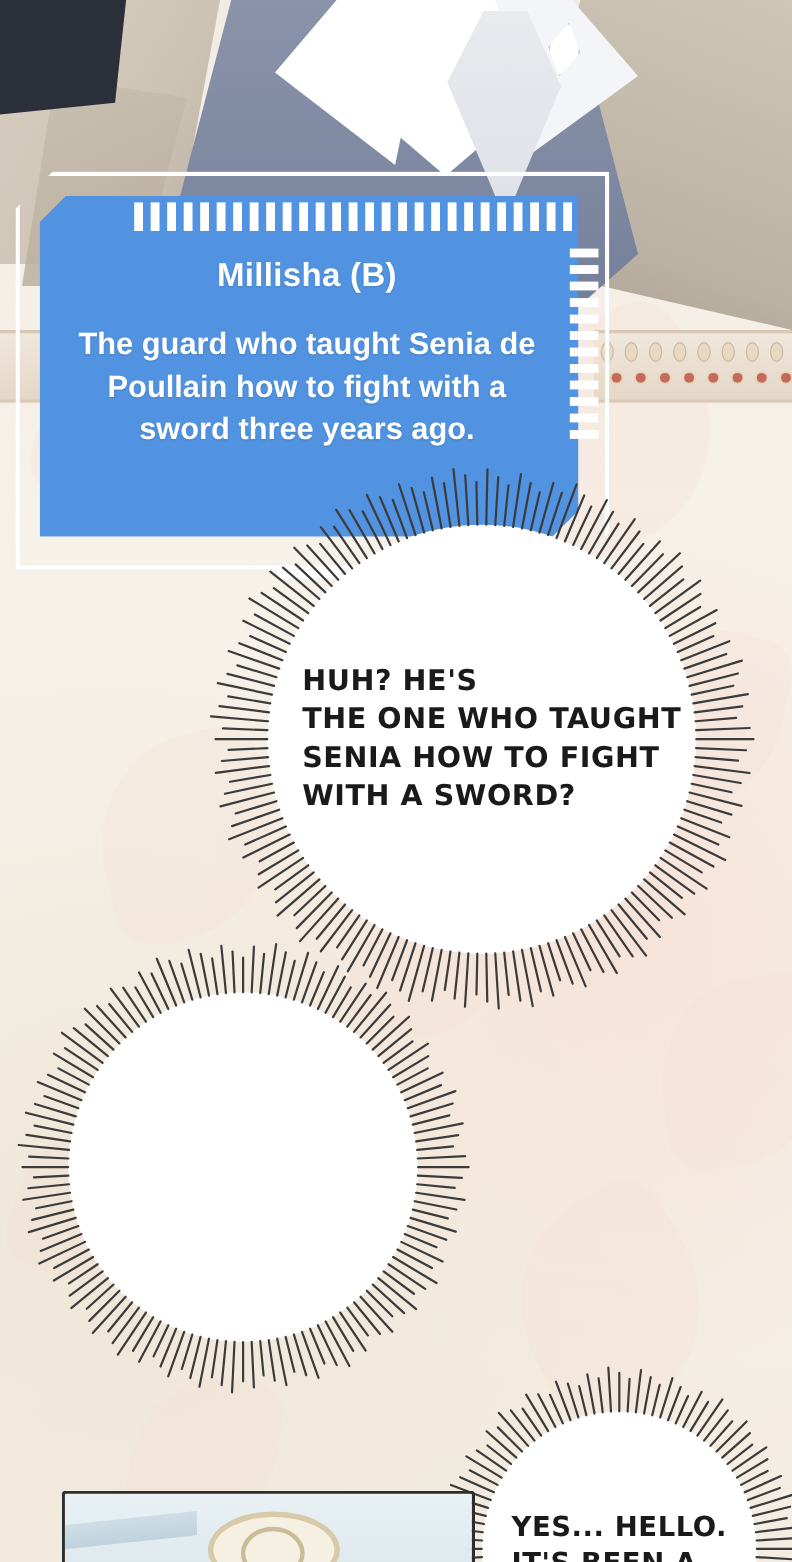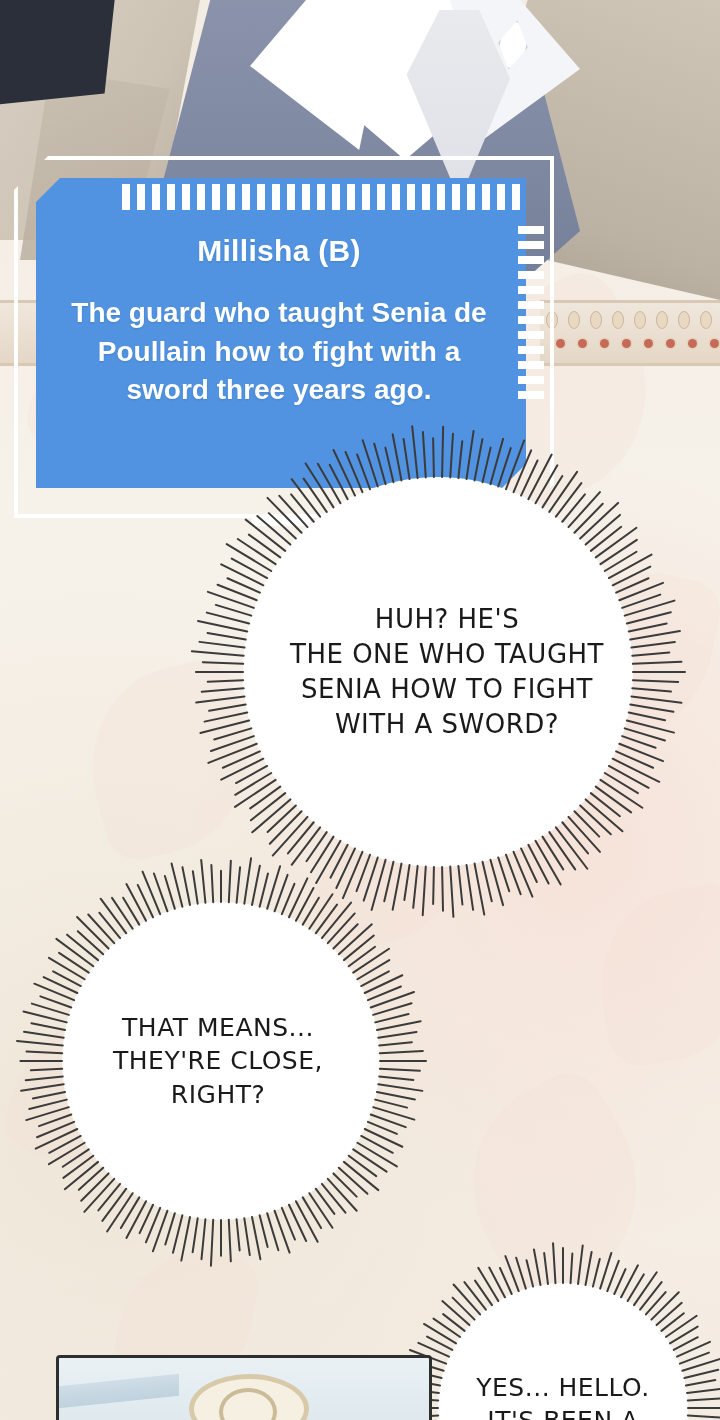--- a/index.html
+++ b/index.html
@@ -268,24 +268,23 @@
     justify-content: center;
   }
   .burst .spikes {
     position: absolute;
     inset: -60px;
     pointer-events: none;
   }
   .burst .txt {
     position: relative;
     z-index: 2;
-    text-align: center;
     color: #1a1a1a;
     font-family: "DejaVu Sans", sans-serif;
-    font-weight: 400;
+    font-weight: 700;
     letter-spacing: .5px;
     text-transform: uppercase;
     line-height: 1.34;
     white-space: pre-line;
   }
 
   #burst1 { left: 243px; top: 477px; width: 390px; height: 390px; }
   #burst1 .txt { font-size: 26px; margin-left: 18px; }
 
   #burst2 { left: 62px; top: 902px; width: 318px; height: 318px; }
@@ -681,23 +680,20 @@
           <line x1="362.7342976066275" y1="151.01874014458508" x2="400.34847028504566" y2="133.2285613933996" stroke="#3b3b3b" stroke-width="2" stroke-linecap="round"></line>
           <line x1="365.8968456692945" y1="158.15333425395062" x2="398.92973840899356" y2="144.47066207675152" stroke="#3b3b3b" stroke-width="2" stroke-linecap="round"></line>
           <line x1="368.7055063641003" y1="165.43451331063702" x2="412.0165333625192" y2="149.9375800545949" stroke="#3b3b3b" stroke-width="2" stroke-linecap="round"></line>
           <line x1="371.1535133814212" y1="172.84473631654046" x2="409.5703181322706" y2="161.1911260005795" stroke="#3b3b3b" stroke-width="2" stroke-linecap="round"></line>
           <line x1="373.2349692579325" y1="180.366151395381" x2="406.4982227765672" y2="172.03414013542542" stroke="#3b3b3b" stroke-width="2" stroke-linecap="round"></line>
           <line x1="374.9448595841136" y1="187.98063879943552" x2="418.6254694813448" y2="179.29202527618995" stroke="#3b3b3b" stroke-width="2" stroke-linecap="round"></line>
           <line x1="376.27906508440014" y1="195.6698545615974" x2="414.54221099258325" y2="189.99405302698312" stroke="#3b3b3b" stroke-width="2" stroke-linecap="round"></line>
           <line x1="377.23437154087935" y1="203.4152746875999" x2="409.90357197736387" y2="200.19763929005404" stroke="#3b3b3b" stroke-width="2" stroke-linecap="round"></line>
           <line x1="377.8084775366224" y1="211.19823978194052" x2="420.829321822987" y2="209.08476122772865" stroke="#3b3b3b" stroke-width="2" stroke-linecap="round"></line>
         </svg></div>
-    <div class="txt">THAT MEANS...
-THEY'RE CLOSE,
-RIGHT?</div>
   </div>
 
   <div class="burst" id="burst3">
     <div class="spikes"><svg width="370" height="370">
           <line x1="310" y1="185" x2="350" y2="185" stroke="#3b3b3b" stroke-width="2" stroke-linecap="round"></line>
           <line x1="309.7719442779147" y1="192.54731217778576" x2="344.6173454435287" y2="194.65507063325464" stroke="#3b3b3b" stroke-width="2" stroke-linecap="round"></line>
           <line x1="309.08860926225674" y1="200.06708503191538" x2="338.6893829626351" y2="203.66126967952866" stroke="#3b3b3b" stroke-width="2" stroke-linecap="round"></line>
           <line x1="307.95248836839295" y1="207.53187972673823" x2="346.0454047647096" y2="214.5126657366222" stroke="#3b3b3b" stroke-width="2" stroke-linecap="round"></line>
           <line x1="306.3677271782565" y1="214.91445803594473" x2="339.02667921895096" y2="222.96416674379893" stroke="#3b3b3b" stroke-width="2" stroke-linecap="round"></line>
           <line x1="304.3401083135682" y1="222.18788173190038" x2="331.59304941208484" y2="230.68024163285799" stroke="#3b3b3b" stroke-width="2" stroke-linecap="round"></line>

